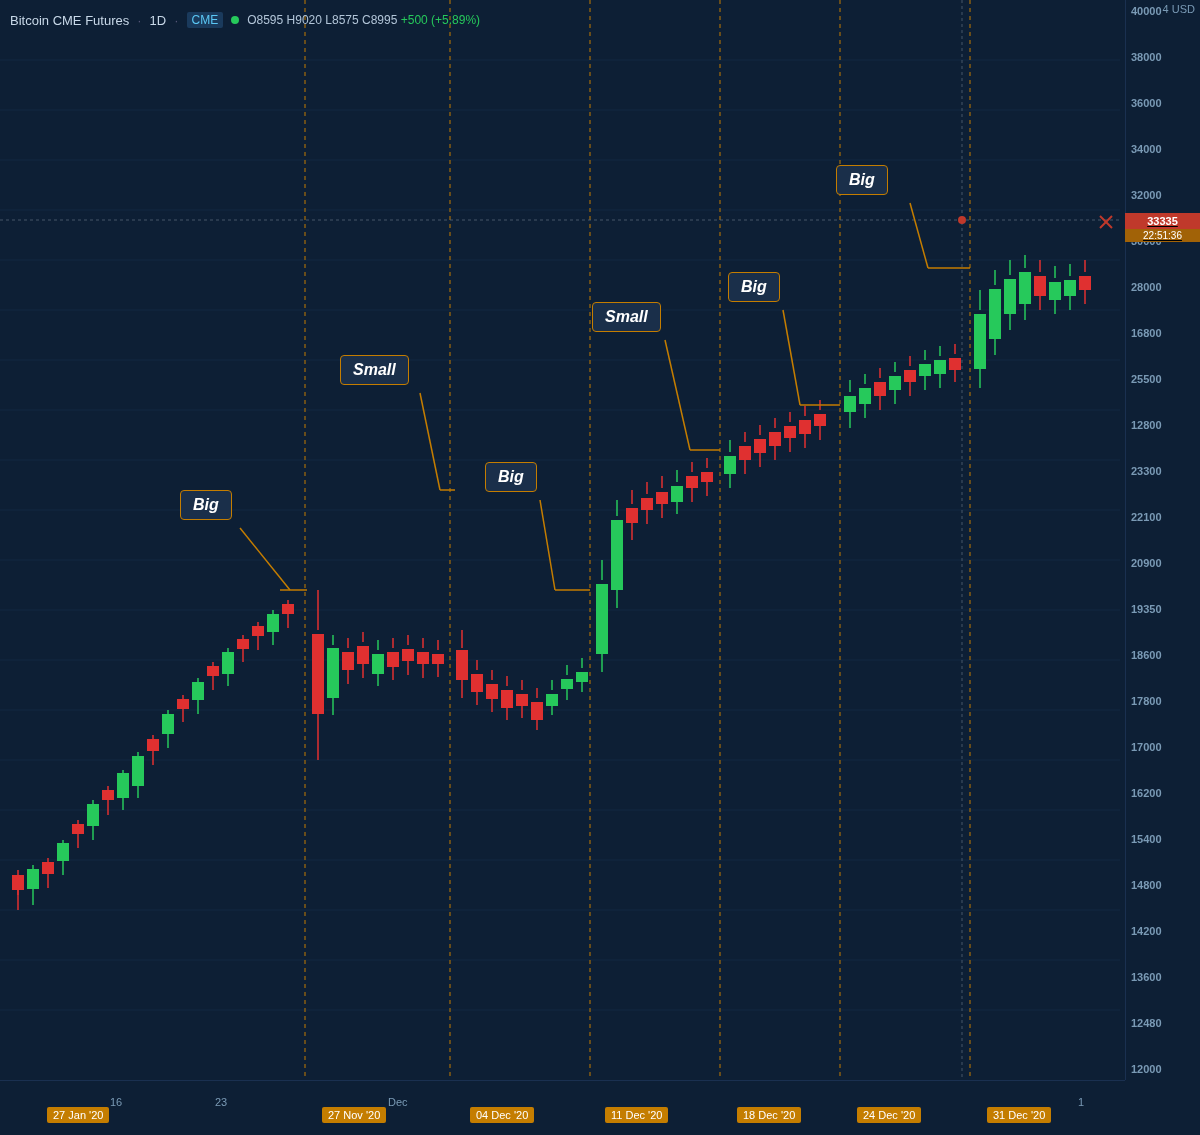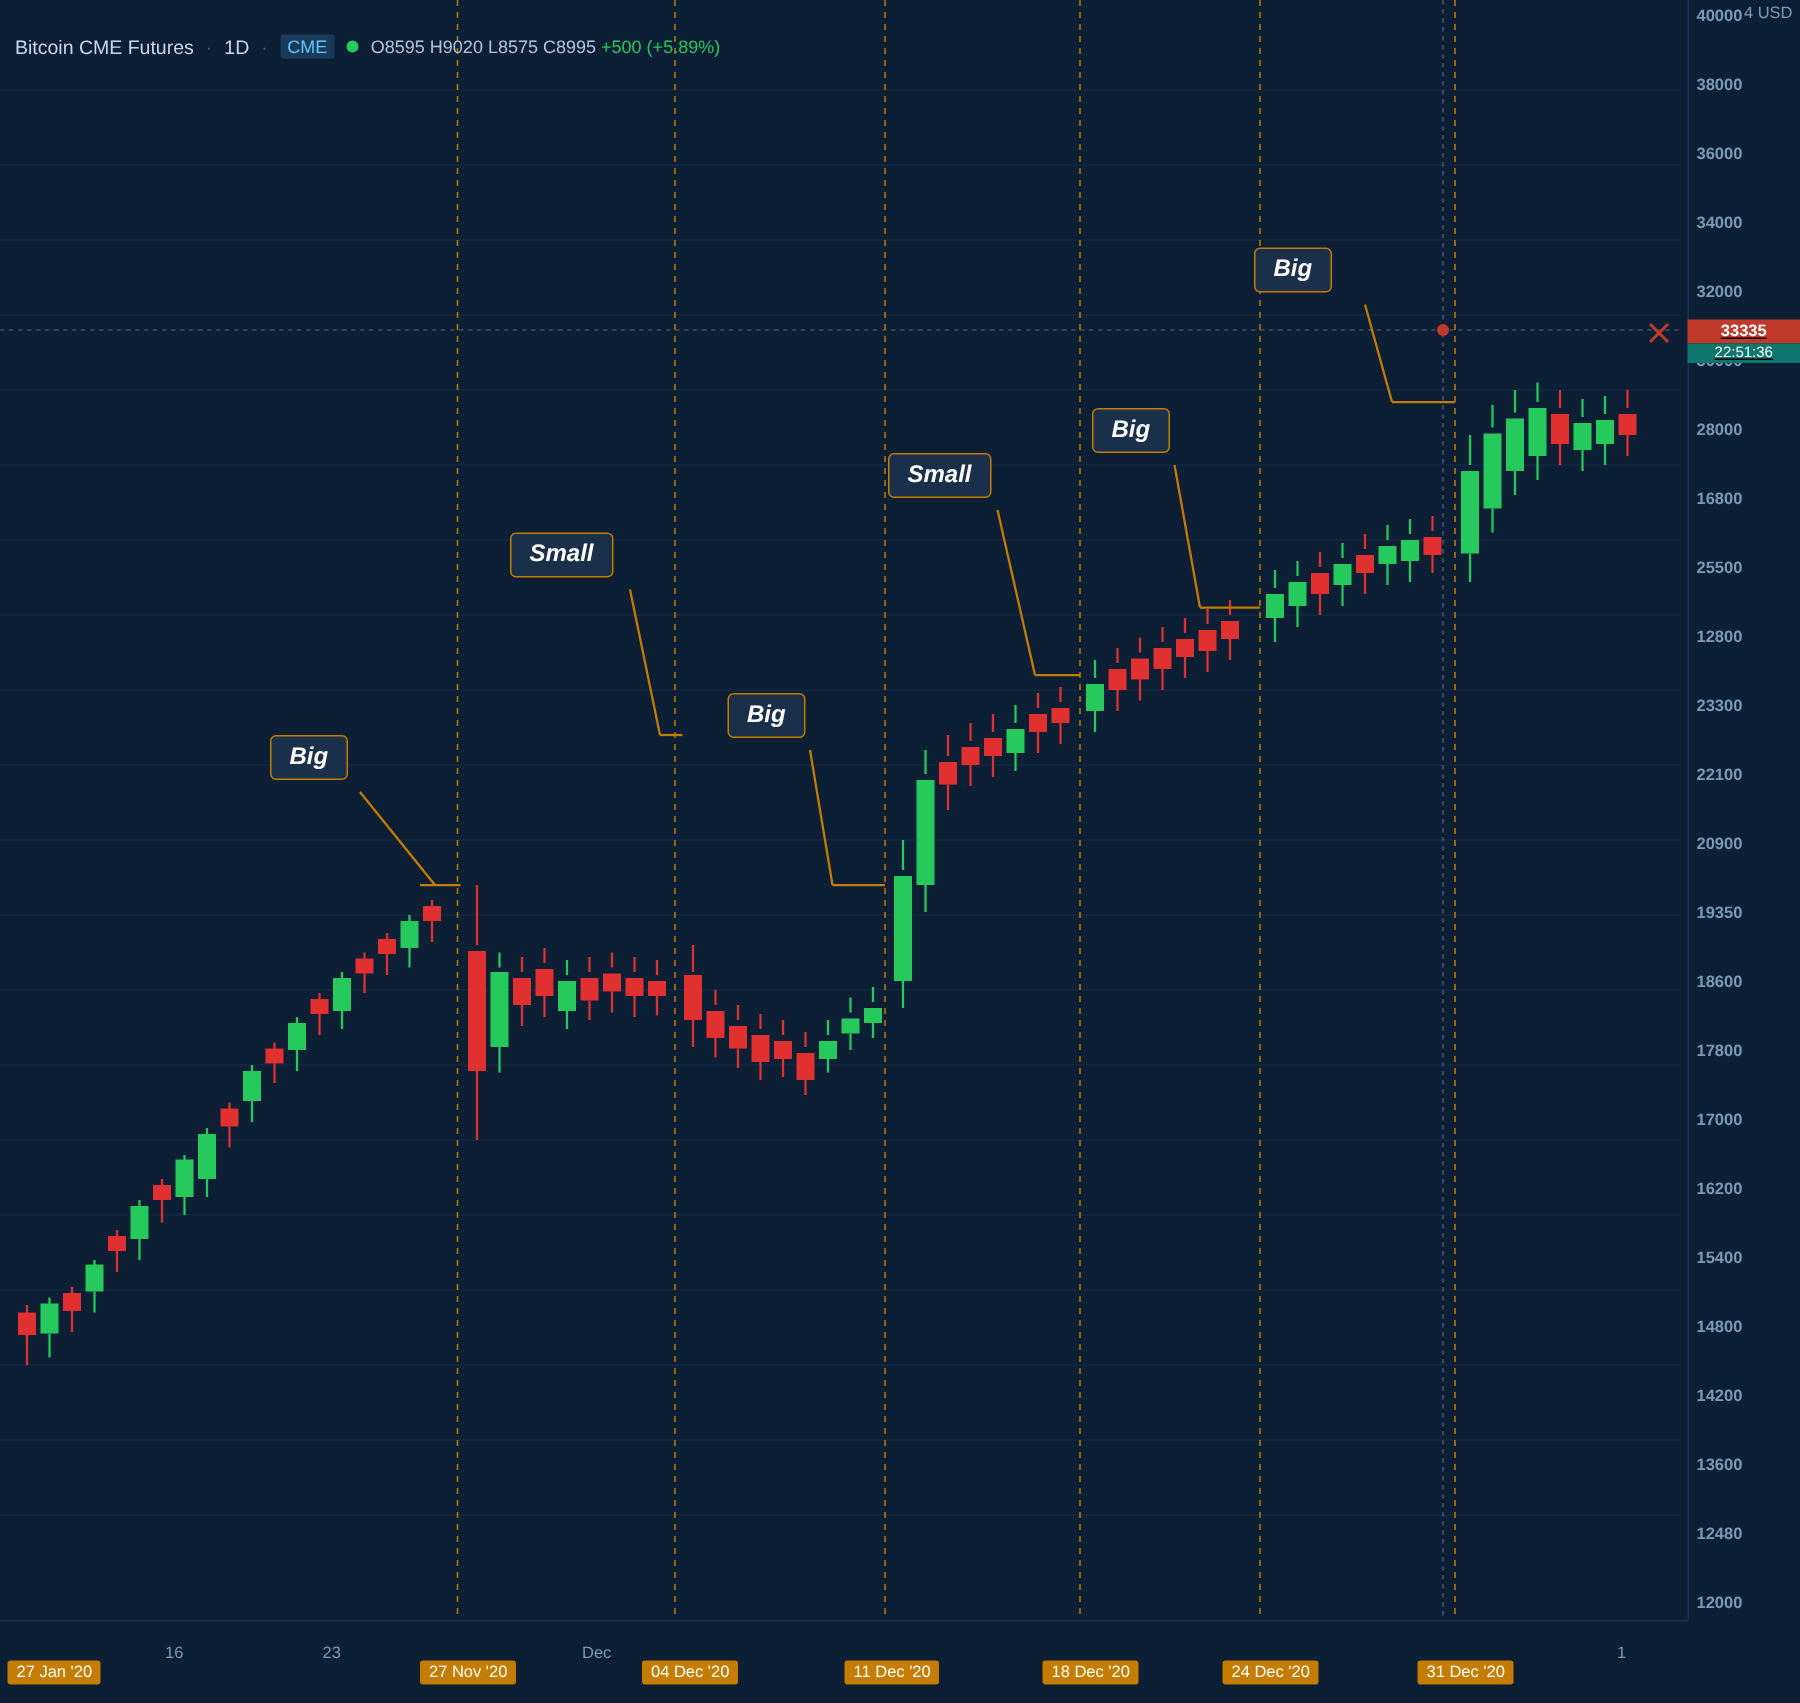--- a/index.html
+++ b/index.html
@@ -17,21 +17,21 @@
       height: 1135px;
       background: #0d1f35;
     }
     #header {
       position: absolute;
       top: 0;
       left: 0;
       width: 100%;
       height: 60px;
       z-index: 10;
-      padding: 23px 10px;
+      padding: 12px 10px;
     }
     #title-row {
       display: flex;
       align-items: center;
       gap: 8px;
       font-size: 13px;
       color: #b2c5d8;
     }
     .chart-title { color: #c8d8e8; font-weight: normal; }
     .separator { color: #557; }
@@ -104,21 +104,21 @@
     }
     .current-price-red {
       background: #c0392b;
       color: white;
       font-size: 11px;
       font-weight: bold;
       padding: 2px 4px;
       text-align: center;
     }
     .current-price-time {
-      background: #0f766e;
+      background: #a16207;
       color: white;
       font-size: 10px;
       padding: 1px 4px;
       text-align: center;
     }
 
     
     #candles-area {
       position: absolute;
       left: 0;
@@ -148,20 +148,21 @@
       bottom: 27px;
     }
     .date-badge {
       background: #c47d00;
       color: #fff;
       font-size: 11px;
       padding: 2px 6px;
       border-radius: 2px;
       position: absolute;
       bottom: 12px;
+      margin-left: 42px;
     }
 
     
     .gap-label {
       position: absolute;
       background: #1a2f4a;
       border: 1px solid #c47d00;
       border-radius: 4px;
       color: white;
       font-style: italic;

